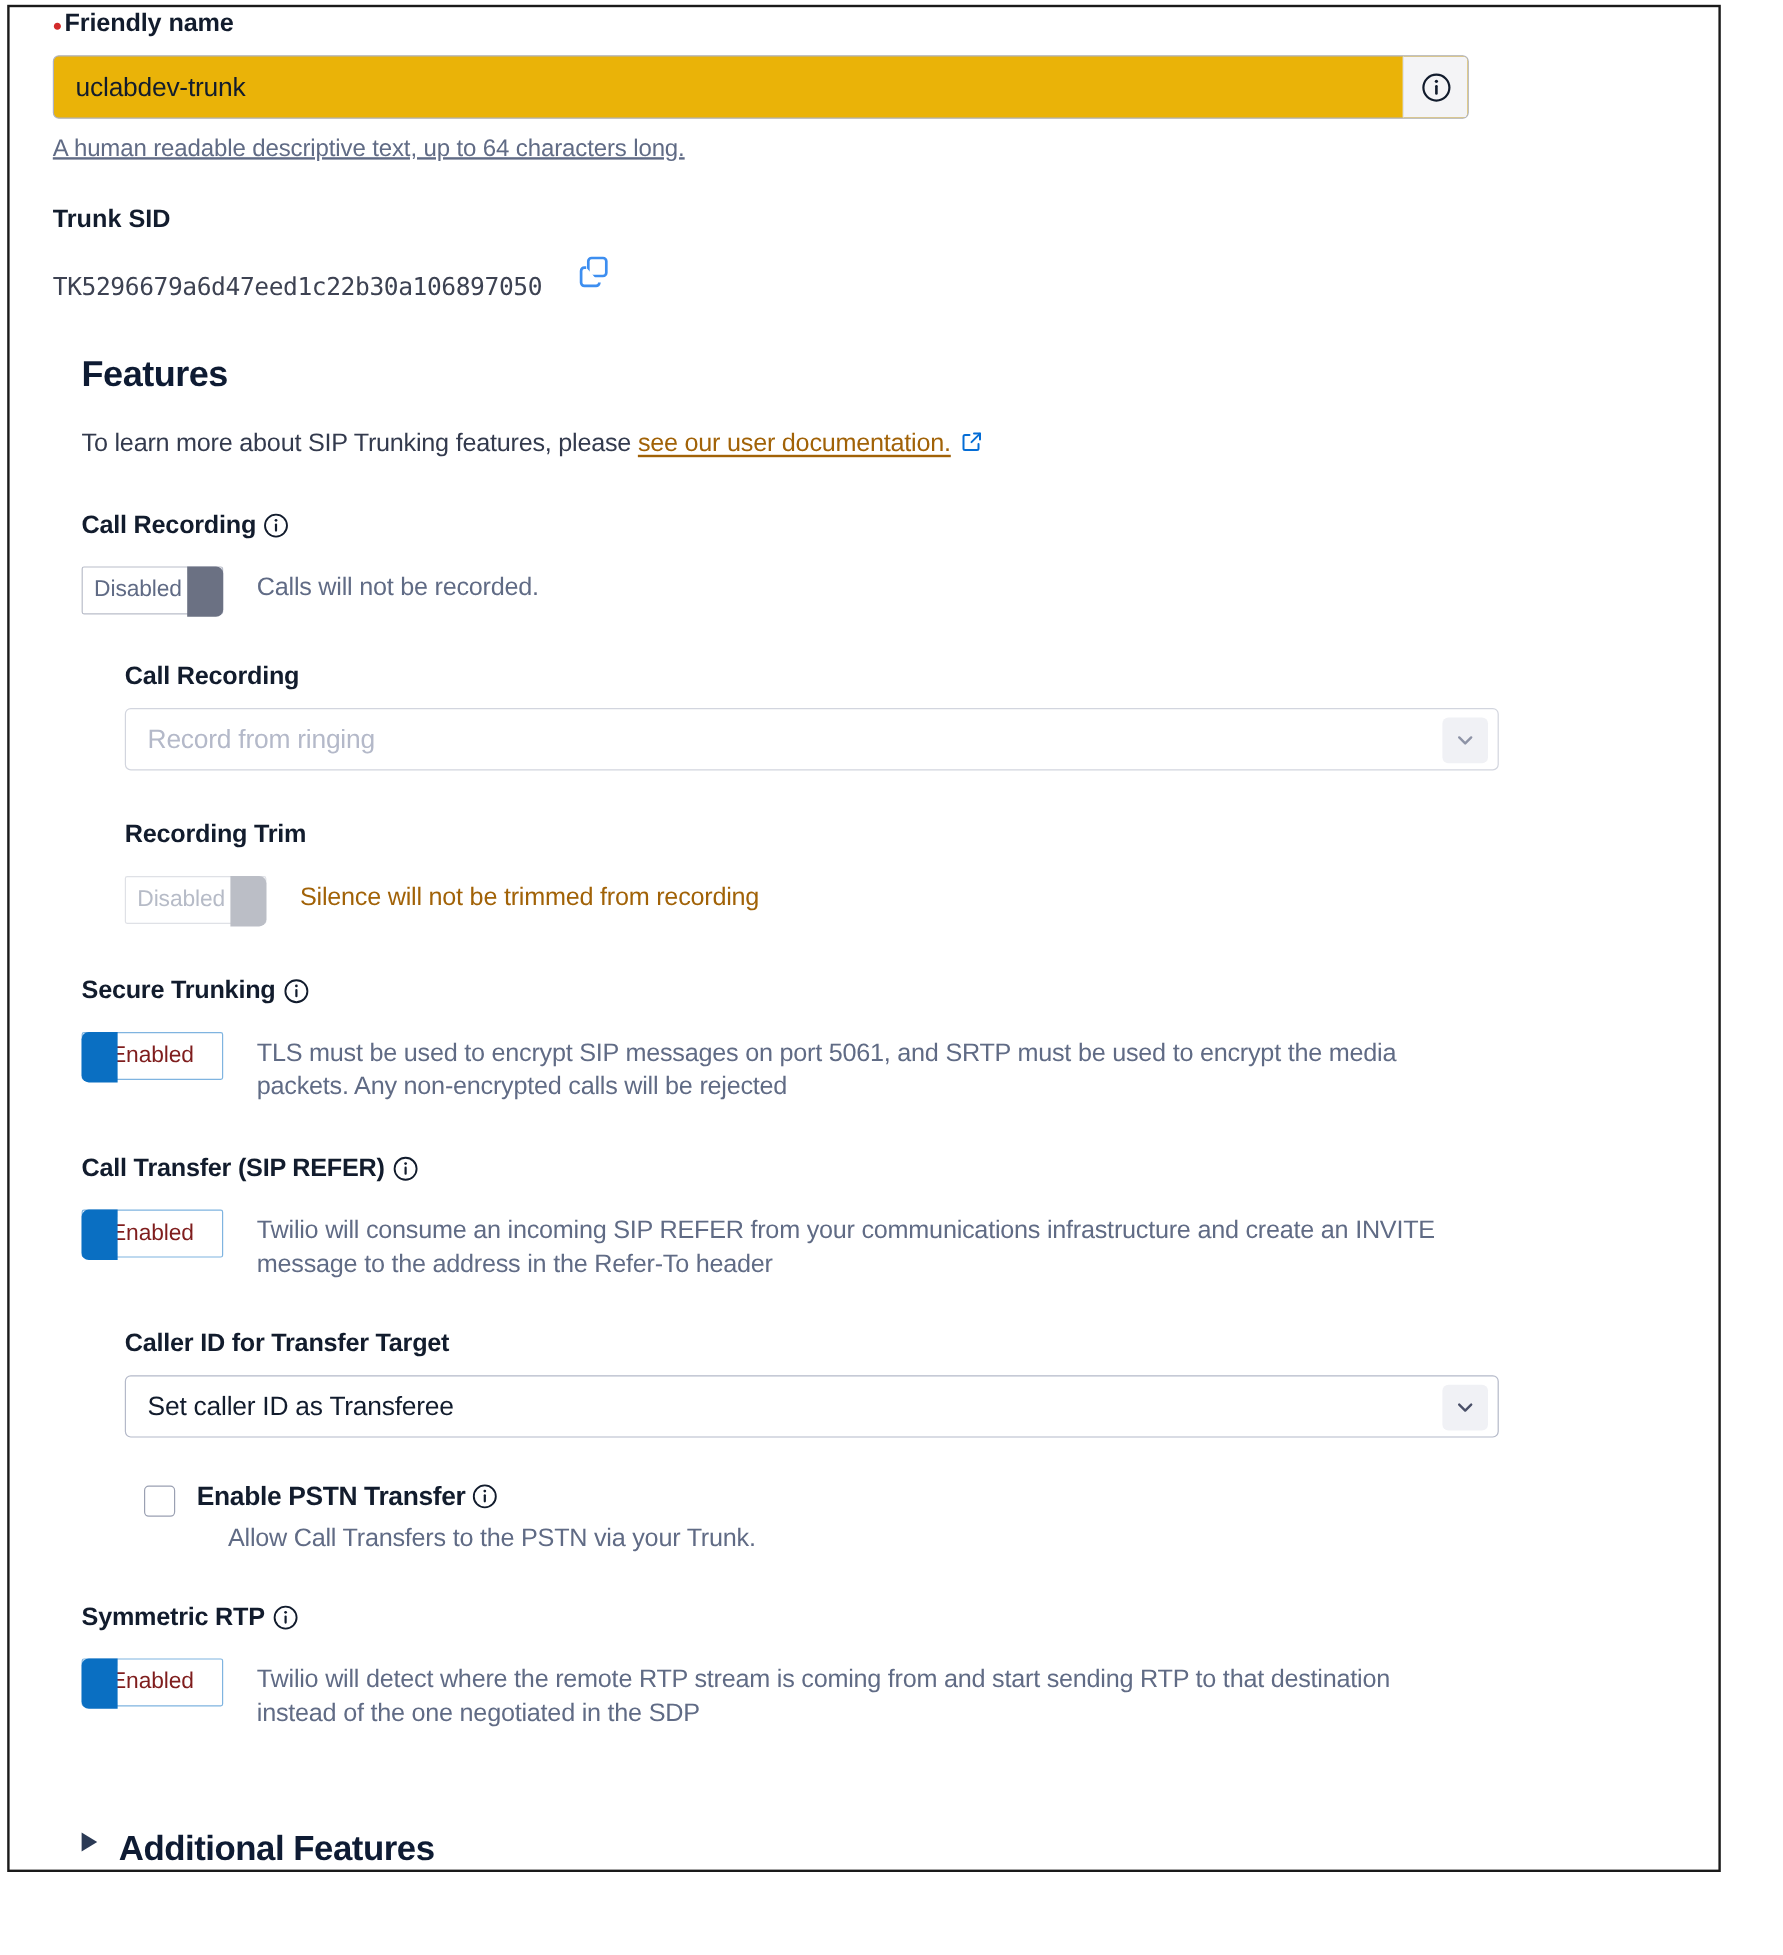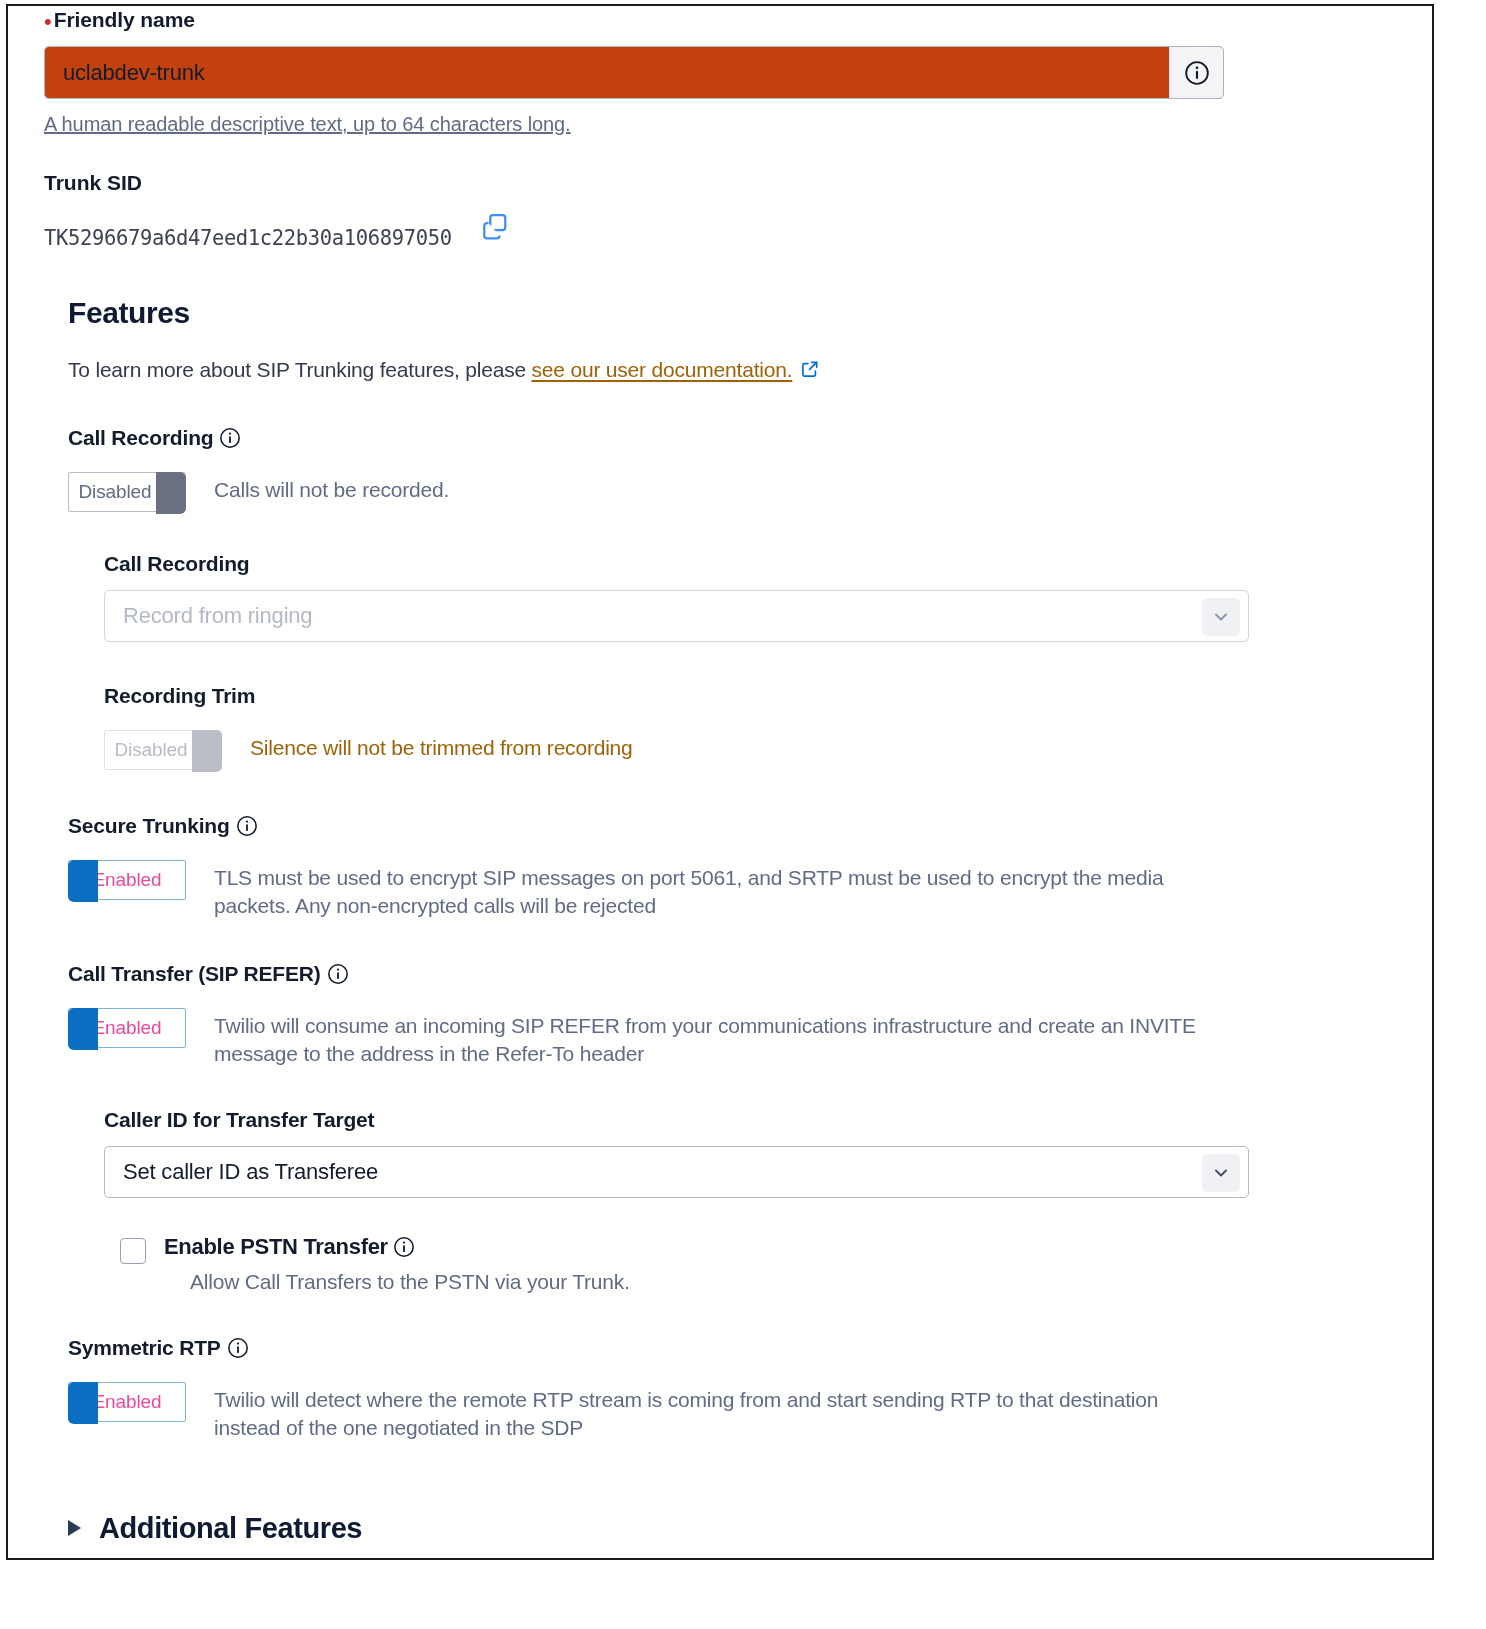--- a/index.html
+++ b/index.html
@@ -58,21 +58,21 @@
   
   .fname-block { position:absolute; left:36px; top:0px; width:1180px; }
   .fname-label-row { display:flex; align-items:center; height:28px; }
   .input-shell {
     margin-top: 12px;
     display: flex;
     width: 1180px;
     height: 53px;
     border: 1px solid #aeb2c1;
     border-radius: 5px;
-    background: #c2410c;
+    background: #eab308;
     overflow: hidden;
   }
   .input-shell .txt {
     flex: 1;
     display: flex;
     align-items: center;
     padding-left: 18px;
     font-size: 22px;
     color: #121c2d;
     letter-spacing: -0.2px;
@@ -169,21 +169,21 @@
     border: 1.5px solid #b9bdc9;
     background: #ffffff;
   }
   .toggle.off .tlabel { color: #606b85; padding-right: 24px; }
   .toggle.off .knob { right: -1px; background: #6b7183; border-radius: 0 6px 6px 0; }
   
   .toggle.on {
     border: 1.5px solid #7fb4e0;
     background: #ffffff;
   }
-  .toggle.on .tlabel { color: #ec4899; }
+  .toggle.on .tlabel { color: #7f1d1d; }
   .toggle.on .knob { left: -1px; background: #0a6fc2; border-radius: 6px 0 0 6px; }
   
   .toggle.dim { opacity: 0.45; }
 
   .toggle-row { display: flex; align-items: flex-start; }
   .toggle-row .tdesc { margin-left: 28px; padding-top: 4px; max-width: 1010px; }
 
   
   .sel-label { font-size: 21px; font-weight: bold; letter-spacing:-0.2px; }
   .select {
@@ -243,20 +243,21 @@
     border-top: 8px solid transparent;
     border-bottom: 8px solid transparent;
     margin-right: 18px;
     cursor: pointer;
   }
   .addl-title {
     font-size: 29px;
     font-weight: bold;
     letter-spacing: -0.4px;
     color: #0e1b33;
+    margin-top: 13px;
   }
 </style>
 </head>
 <body>
 
 <div class="page-frame">
 <div class="inner">
 
   <div class="fname-block">
     <div class="fname-label-row">

